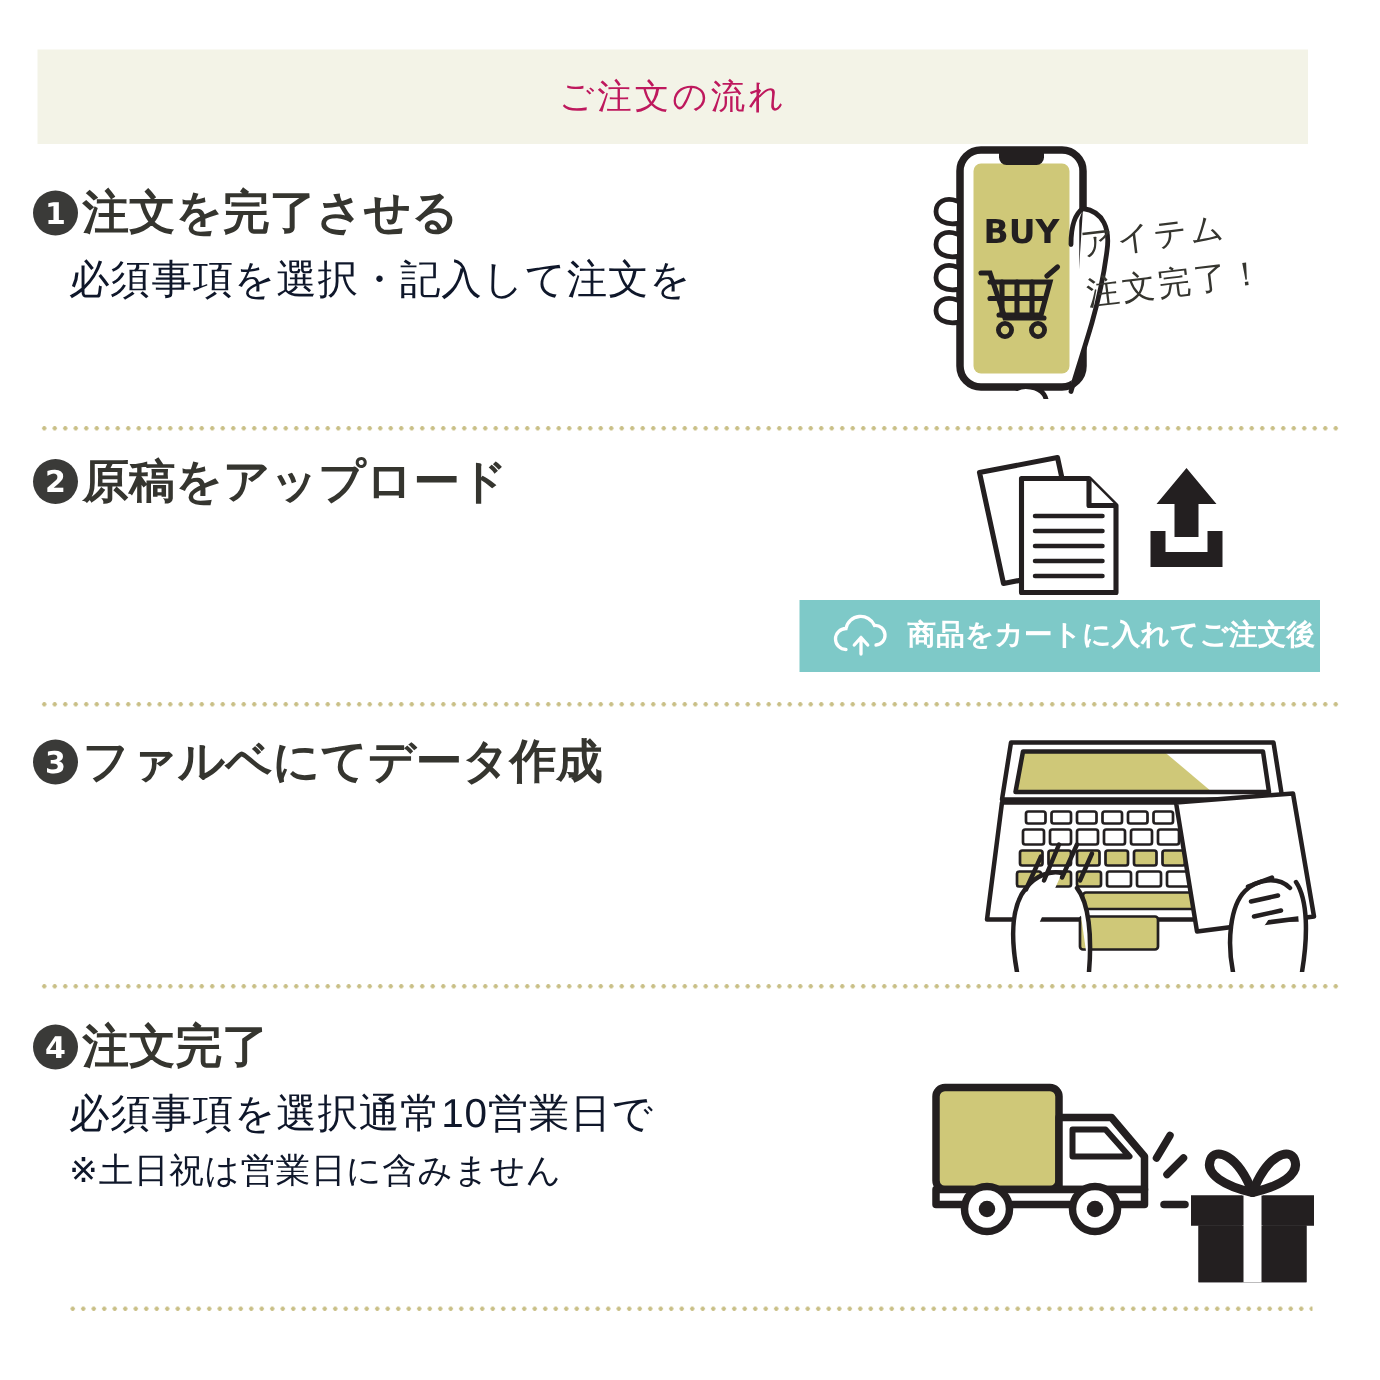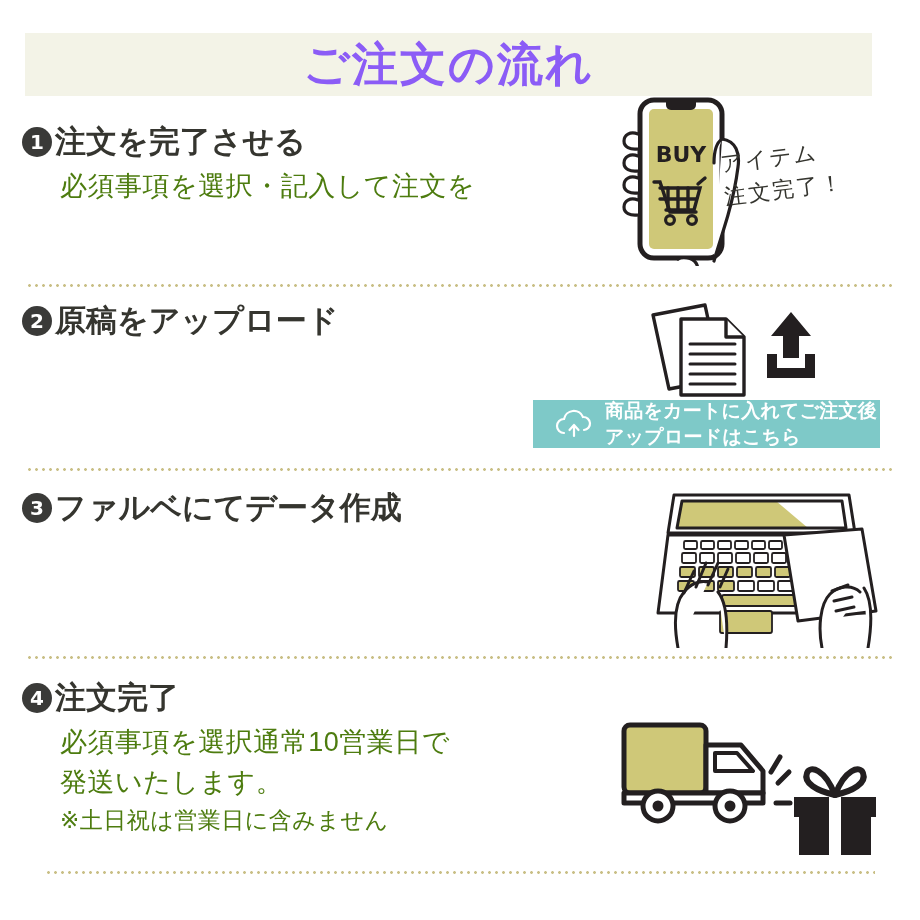--- a/index.html
+++ b/index.html
@@ -28,24 +28,24 @@
     left: 25px;
     top: 33px;
     width: 847px;
     height: 63px;
     background: #f3f3e7;
     display: flex;
     align-items: center;
     justify-content: center;
   }
   .header-title {
-    font-size: 46px;
+    font-size: 23px;
     letter-spacing: 2px;
-    color: #8b5cf6;
-    font-weight: 700;
+    color: #be185d;
+    font-weight: 400;
     font-family: "DejaVu Sans", "Liberation Sans", sans-serif;
   }
 
   
   .divider {
     position: absolute;
     height: 3px;
     background-image: radial-gradient(circle, #c9bf86 1.3px, rgba(0,0,0,0) 1.5px);
     background-size: 7px 3px;
     background-repeat: repeat-x;
@@ -76,25 +76,25 @@
     border-radius: 50%;
     background: #3a3a38;
     color: #ffffff;
     font-size: 20px;
     font-weight: bold;
     margin-right: 3px;
     margin-top: 3px;
     font-family: "DejaVu Sans", sans-serif;
   }
   .step-body {
-    margin-left: 38px;
+    margin-left: 24px;
     margin-top: 7px;
     font-size: 27px;
     line-height: 1.48;
-    color: #4d7c0f;
+    color: #0f172a;
     letter-spacing: 0.5px;
     white-space: nowrap;
   }
   .step-body b { font-weight: normal; }
   .note {
     font-size: 23px;
   }
 
   
   .illus { position: absolute; }
@@ -220,21 +220,20 @@
 
   <div class="upload-btn">
     <span class="cloud-ico">
       <svg width="38" height="30" viewBox="0 0 38 30">
         <path d="M9 24 a7 7 0 0 1 0 -14 a10 10 0 0 1 19 -2 a6.5 6.5 0 0 1 1 13" fill="none" stroke="#ffffff" stroke-width="2.2" stroke-linecap="round"></path>
         <path d="M19 27 v-11 M19 16 l-4.5 5 M19 16 l4.5 5" fill="none" stroke="#ffffff" stroke-width="2.2" stroke-linecap="round" stroke-linejoin="round"></path>
       </svg>
     </span>
     <span class="btn-text">
       <div>商品をカートに入れてご注文後</div>
-      <div>アップロードはこちら</div>
     </span>
   </div>
 
   <div class="divider" style="left:26px; top:468px; width:868px;"></div>
 
   <div class="step" style="top:490px;">
     <div class="step-head">
       <span class="step-num">3</span>
       <span>ファルベにてデータ作成</span>
     </div>
@@ -317,21 +316,20 @@
 
   <div class="divider" style="left:26px; top:656px; width:868px;"></div>
 
   <div class="step" style="top:680px;">
     <div class="step-head">
       <span class="step-num">4</span>
       <span>注文完了</span>
     </div>
     <div class="step-body">
       <div><span>必須事項を選択</span><b>通常10営業日</b><span>で</span></div>
-      <div>発送いたします。</div>
       <div class="note">※土日祝は営業日に含みません</div>
     </div>
   </div>
 
   <div class="illus" style="left:618px; top:715px;">
     <svg width="290" height="140" viewBox="0 0 290 140">
 
       <rect x="6" y="10" width="82" height="68" rx="6" ry="6" fill="#cfc878" stroke="#231f20" stroke-width="5"></rect>
 
       <path d="M88 30 h35 l22 26 v22 h-57 z" fill="#ffffff" stroke="#231f20" stroke-width="5" stroke-linejoin="round"></path>

